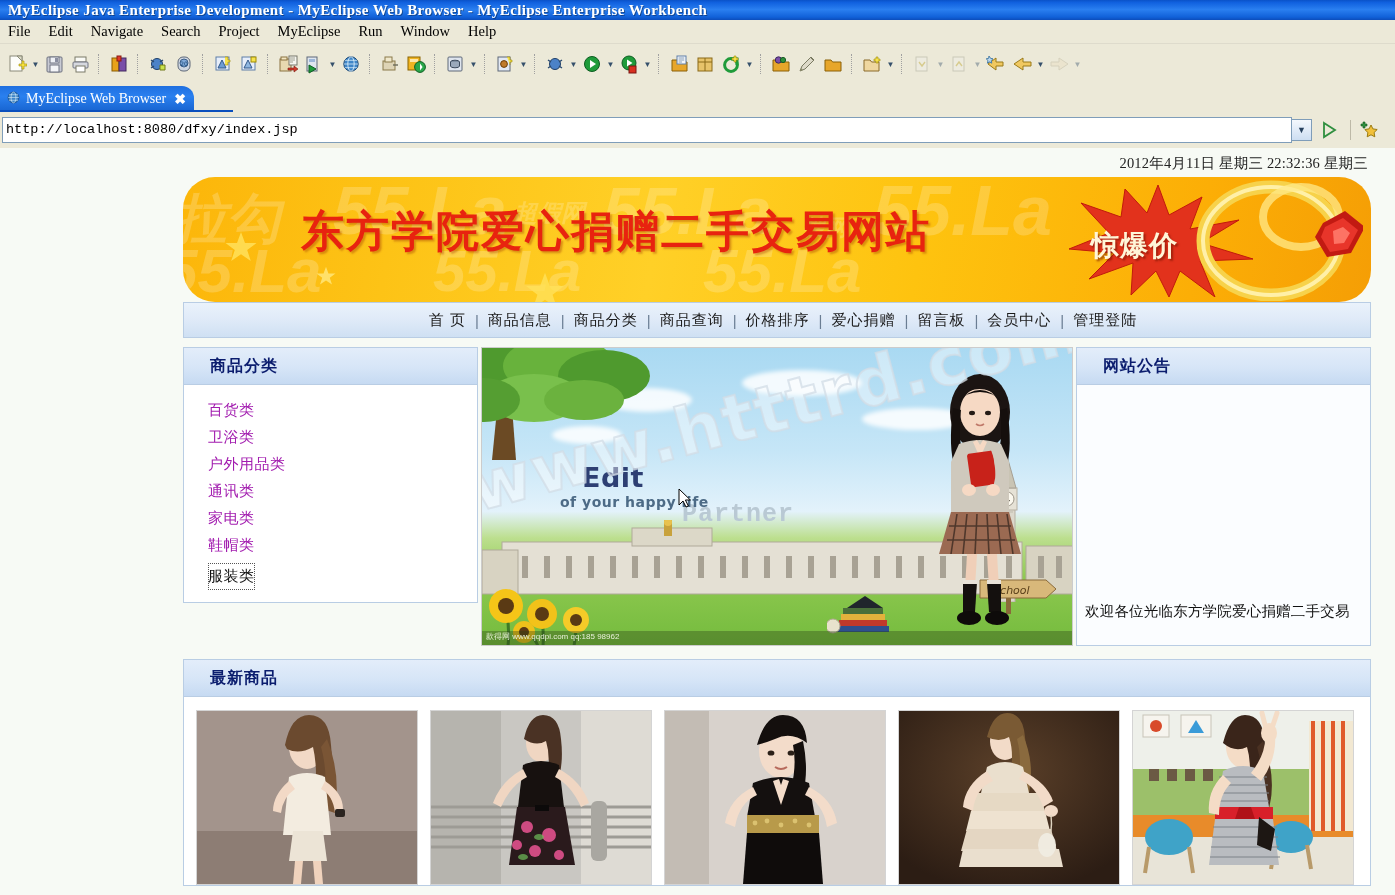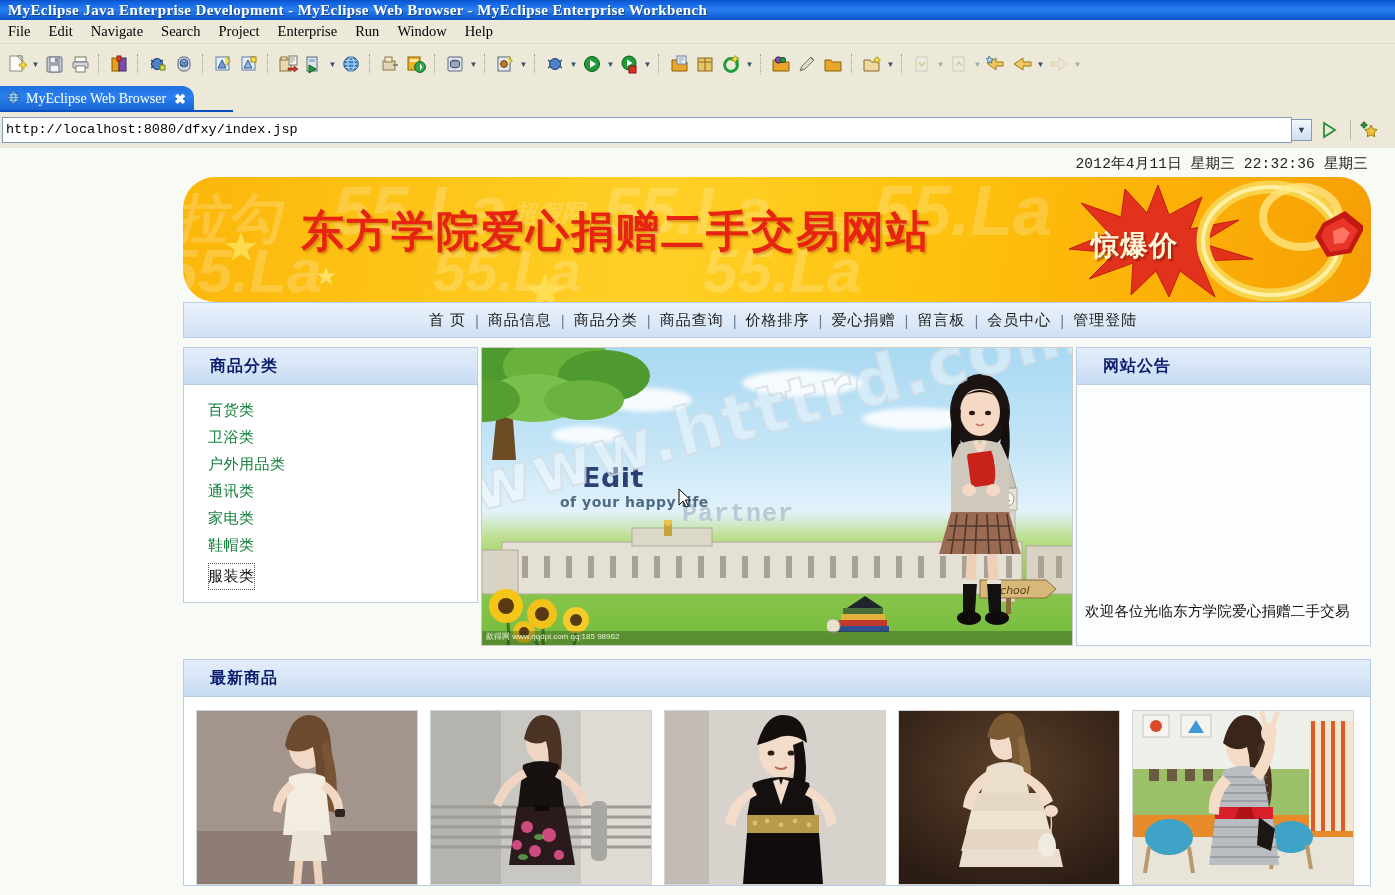--- a/index.html
+++ b/index.html
@@ -152,21 +152,21 @@
   }
   .page-inner {
     position: absolute; left: 183px; top: 0px;
     width: 1188px;
   }
   .datetime {
     text-align: right;
     font-size: 14.5px;
     color: #222;
     padding: 6px 3px 4px 0;
-    font-family: Liberation Mono, monospace;
+    font-family: Liberation Serif, serif;
     letter-spacing: .2px;
   }
 
   
   .banner {
     position: relative;
     width: 1188px; height: 125px;
     background: linear-gradient(100deg,#fcb60a 0%,#fdc316 18%,#ffd027 40%,#fec30f 62%,#fcae06 85%,#f59e05 100%);
     overflow: hidden;
     border-radius: 32px;
@@ -245,21 +245,21 @@
     font-weight: bold; font-size: 16px;
     color: #0b1d6e;
     letter-spacing: 1px;
   }
   .col-left { width: 295px; }
   .cat-list { padding: 12px 0 10px 0; background:#fff; }
   .cat-item {
     padding: 4px 0 4px 24px;
     font-family: "DejaVu Sans", sans-serif;
     font-size: 15px;
-    color: #15803d;
+    color: #a21caf;
     cursor: pointer;
     letter-spacing: .5px;
   }
   .cat-item.focused {
     outline: 1px dotted #555;
     outline-offset: -1px;
     display: inline-block;
     margin-left: 24px;
     padding-left: 0;
     color: #111;
@@ -383,21 +383,21 @@
   <div class="titlebar">
     <span>MyEclipse Java Enterprise Development - MyEclipse Web Browser - MyEclipse Enterprise Workbench</span>
   </div>
 
   <div class="menubar">
     <div class="menu-item"><span>File</span></div>
     <div class="menu-item"><span>Edit</span></div>
     <div class="menu-item"><span>Navigate</span></div>
     <div class="menu-item"><span>Search</span></div>
     <div class="menu-item"><span>Project</span></div>
-    <div class="menu-item"><span>Enterprise</span></div>
+    <div class="menu-item"><span>MyEclipse</span></div>
     <div class="menu-item"><span>Run</span></div>
     <div class="menu-item"><span>Window</span></div>
     <div class="menu-item"><span>Help</span></div>
   </div>
 
   <div class="toolbar">
 
     <div class="tb-btn">
       <svg class="ic" width="20" height="20" viewBox="0 0 20 20">
         <rect x="3" y="2" width="12" height="15" fill="#fdfdfa" stroke="#8a8a78"></rect>

